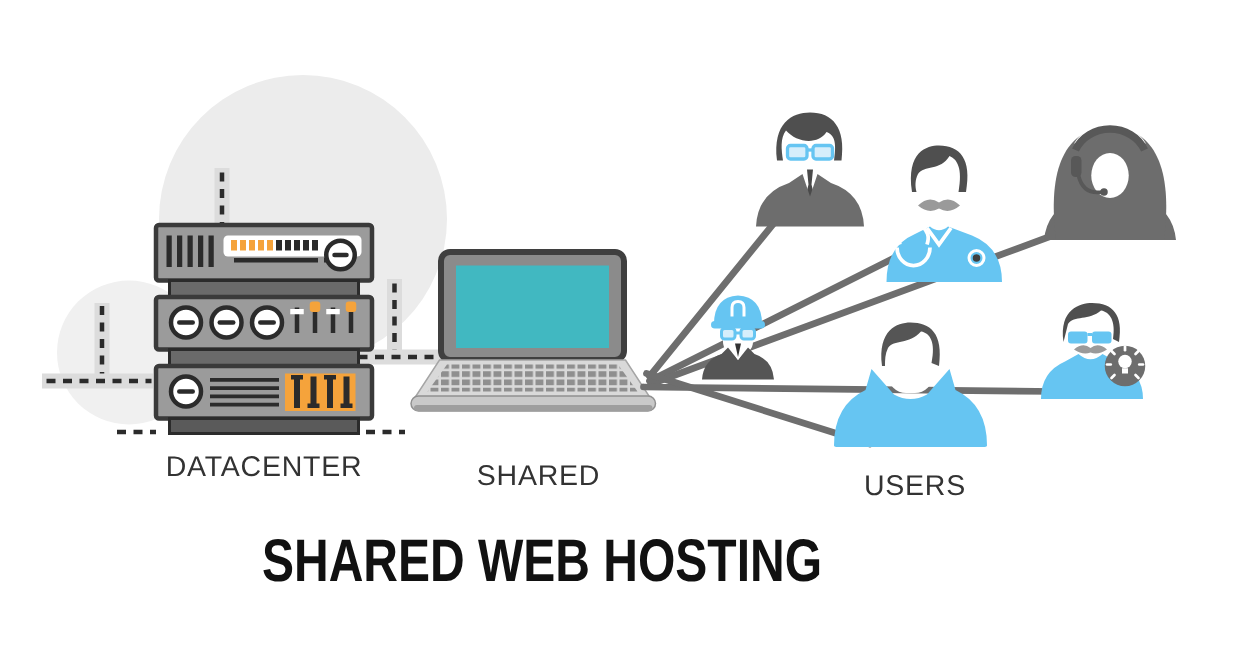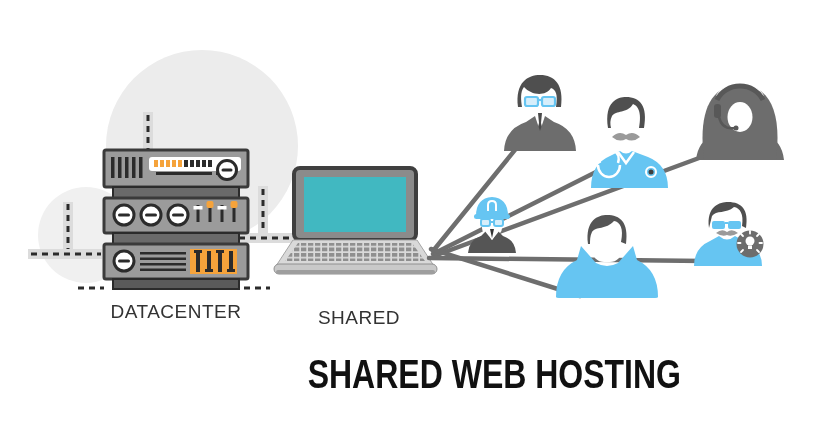--- a/index.html
+++ b/index.html
@@ -10,21 +10,21 @@
   }
   html,body{margin:0;padding:0;background:#fff;}
   .stage{position:relative;width:828px;height:432px;background:#fff;overflow:hidden;
          font-family:"Liberation Sans",sans-serif;}
   .art{position:absolute;left:0;top:0;}
   .lbl{position:absolute;color:var(--label-gray);font-size:19px;letter-spacing:.5px;
        text-align:center;white-space:nowrap;}
   .lbl-datacenter{left:92px;top:301px;width:168px;}
   .lbl-server{left:294px;top:307px;width:130px;}
   .lbl-users{left:558px;top:314px;width:104px;}
-  .title{position:absolute;left:128px;top:352px;width:600px;text-align:right;
+  .title{position:absolute;left:128px;top:352px;width:600px;text-align:left;
          font-weight:bold;font-size:40px;line-height:44px;color:var(--title-black);white-space:nowrap;}
   .title span{display:inline-block;transform:scaleX(.8);transform-origin:center;}
 
   
   .bgc{fill:var(--bg-circle-gray);}
   .bgc2{fill:#f0f0f0;}
   .strip{fill:#dcdcdc;}
   .dash{stroke:var(--rack-dark);stroke-width:3;stroke-dasharray:6 5;fill:none;}
   .racku{fill:var(--rack-gray);stroke:#3a3a3a;stroke-width:3;}
   .band{fill:#6a6a6a;stroke:var(--rack-dark);stroke-width:2;}
@@ -247,17 +247,18 @@
             <path d="M740.5,243 H738"></path>
         <path d="M757,250 L759,252"></path>
             <path d="M743,250 L741,252"></path>
       </g>
     </g>
   </g>
 </svg>
 
   <div class="lbl lbl-datacenter">DATACENTER</div>
   <div class="lbl lbl-server">SHARED</div>
+  <div class="lbl lbl-users">USERS</div>
   <div class="title">
     <span>SHARED WEB HOSTING</span>
   </div>
 
 </div>
 
 </body></html>

